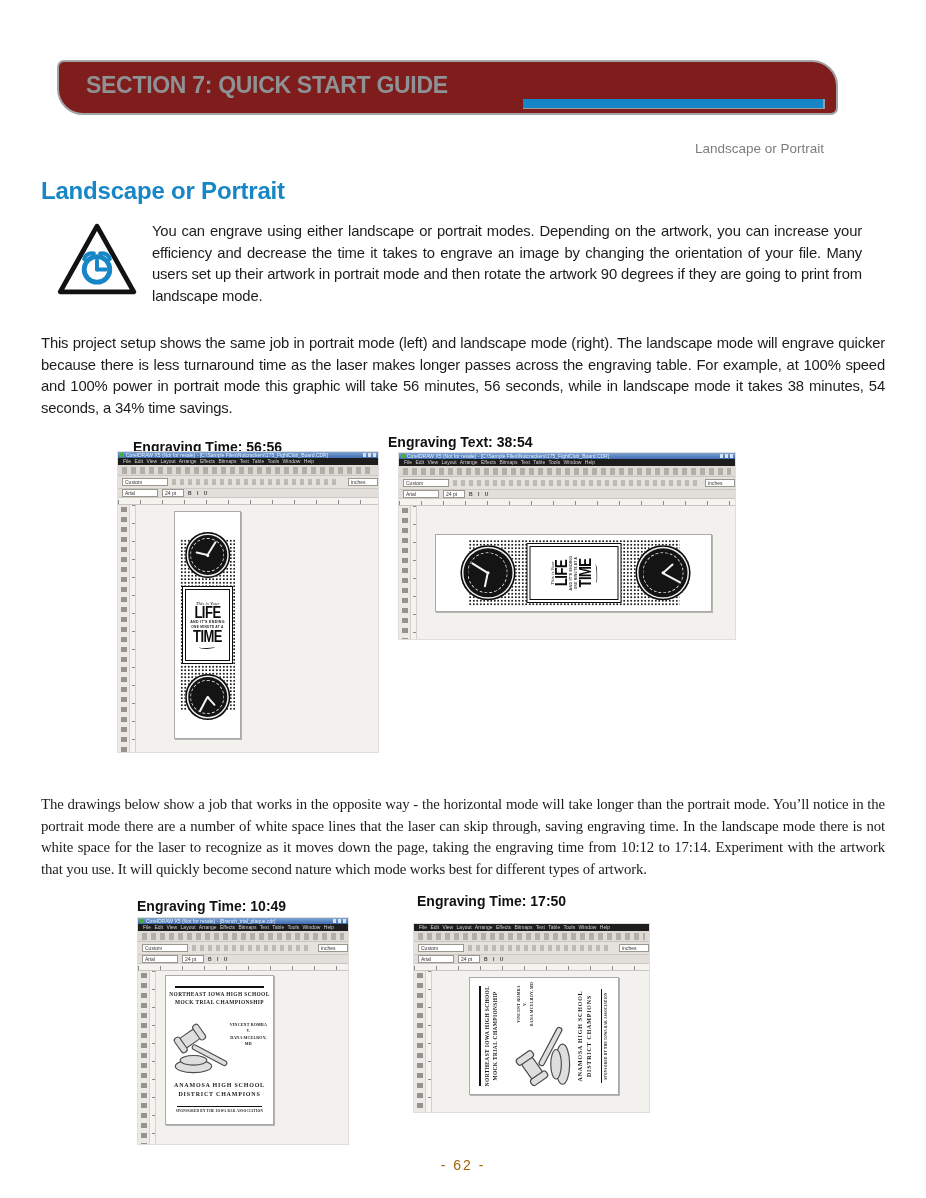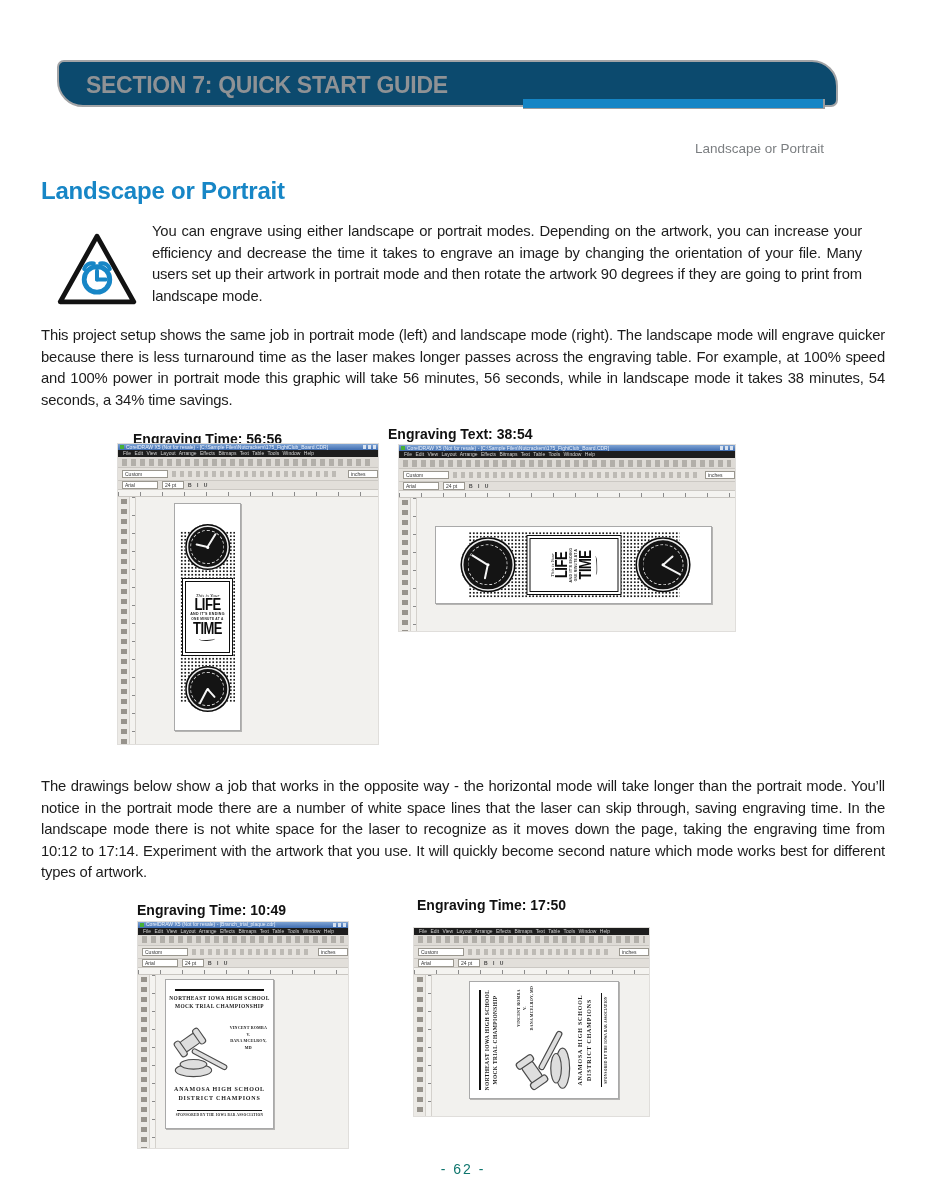--- a/index.html
+++ b/index.html
@@ -6,43 +6,43 @@
   html,body { background:#ffffff; }
   body {
     width:926px; height:1198px; position:relative; overflow:hidden;
     font-family:"Liberation Sans", sans-serif; color:#1c1c1c;
   }
   .content { position:relative; padding:0 41px; }
 
   
   .header-wrap { position:relative; margin-top:60px; height:71px; }
   .banner {
-    position:absolute; left:16px; top:0; width:781px; height:47px;
-    background:#0c4a6e; border:2px solid #a3a4a6;
+    position:absolute; left:16px; top:0; width:781px; height:55px;
+    background:#7f1d1d; border:2px solid #a3a4a6;
     border-radius:7px 26px 7px 26px;
   }
   .banner-title {
     position:absolute; left:27px; top:10px;
     font-size:23px; font-weight:bold; letter-spacing:-0.3px; color:#8f9295;
   }
   .header-bluebar {
     position:absolute; left:482px; top:39px; width:302px; height:10px;
     background:#1585c5; border-right:2px solid #9a9b9d; border-bottom:1px solid #9a9b9d;
   }
   .breadcrumb-line { text-align:right; padding-right:61px; margin-top:10px;
     font-size:13.5px; color:#7b7e81; }
 
   
   .page-heading { margin-top:21px; font-size:24px; font-weight:bold; color:#1786c6; letter-spacing:-0.2px; }
   .para { font-size:14.8px; line-height:21.5px; text-align:justify; letter-spacing:-0.15px; }
-  .note-row { margin-top:16px; display:flex; align-items:flex-end; }
+  .note-row { margin-top:16px; display:flex; align-items:flex-start; }
   .note-icon { flex:0 0 80px; width:80px; height:76px; margin-left:16px; }
   .note-text { margin-left:15px; width:710px; }
-  .p2 { margin-top:18px; }
-  .p3 { margin-top:8px; }
+  .p2 { margin-top:26px; }
+  .p3 { margin-top:18px;font-family:Liberation Serif, serif; }
 
   
   .figrow { position:relative; }
   .figrow1 { height:345px; margin-top:12px; }
   .figrow2 { height:262px; margin-top:12px; }
   .figcap { position:absolute; font-size:14px; font-weight:600; color:#111; white-space:nowrap; }
   .cap1 { left:76px; top:8px;margin-left:16px; }
   .cap2 { left:347px; top:3px; }
   .cap3 { left:96px; top:6px; }
   .cap4 { left:376px; top:1px; }
@@ -140,21 +140,21 @@
     font-size:5.4px; line-height:8px; font-weight:bold; letter-spacing:.4px; }
   .ag-gavel { position:absolute; left:5%; top:26%; width:60%; height:46%; }
   .ag-case { position:absolute; left:57%; top:31%; width:40%; text-align:center;
     font-size:4px; line-height:6.5px; letter-spacing:.2px; font-weight:bold; }
   .ag-champ { position:absolute; top:71%; left:0; right:0; text-align:center;
     font-size:6px; line-height:9px; font-weight:bold; letter-spacing:.8px; }
   .ag-sponsor { position:absolute; top:90%; left:0; right:0; text-align:center;
     font-size:3.4px; letter-spacing:.3px; font-weight:bold; }
 
   
-  .footer { margin-top:3px; text-align:center; font-size:14px; color:#0f766e; letter-spacing:2px; }
+  .footer { margin-top:3px; text-align:center; font-size:14px; color:#a16207; letter-spacing:2px; }
 </style>
 </head>
 <body>
 
 <div class="content">
 
   <div class="header-wrap">
     <div class="banner">
       <div class="banner-title">SECTION 7: QUICK START GUIDE</div>
     </div>

